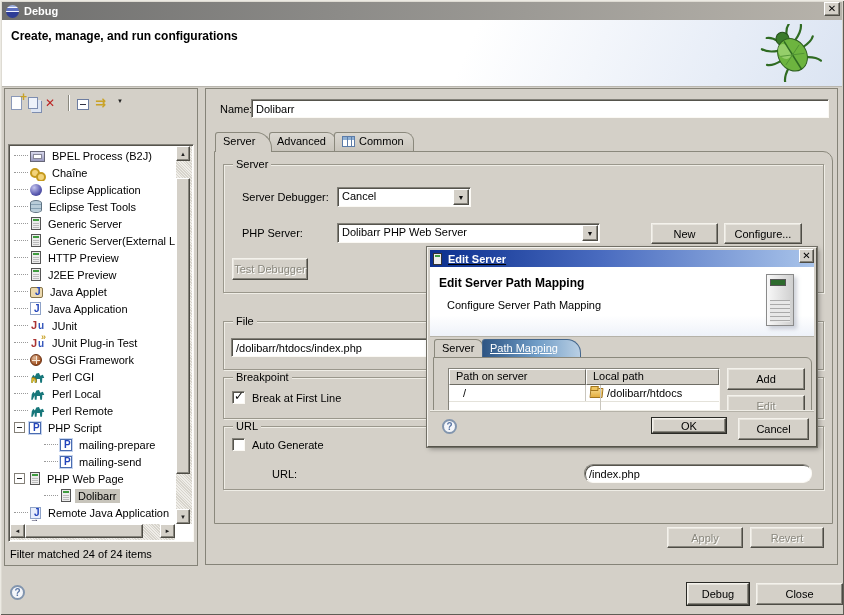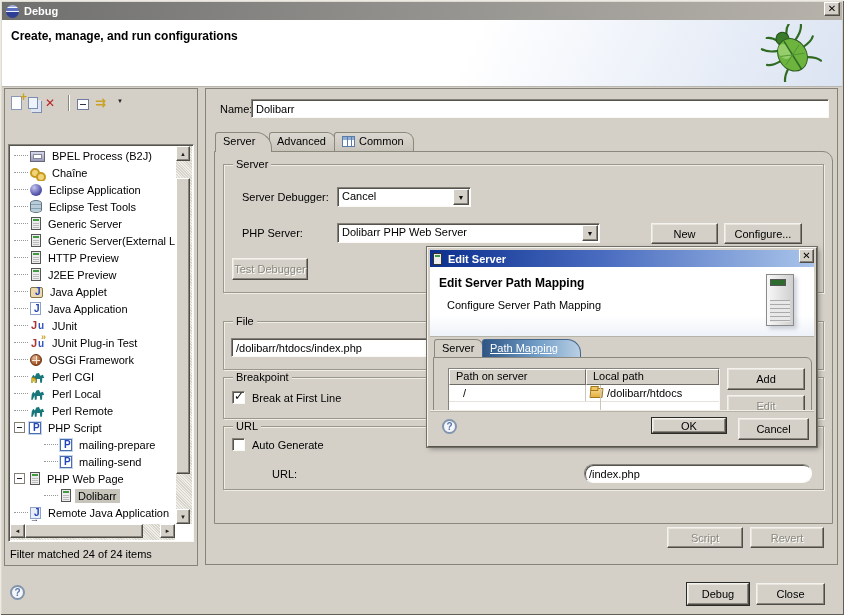--- a/index.html
+++ b/index.html
@@ -125,21 +125,21 @@
   .tab.active { background:#d4d0c8; border-radius:3px 16px 0 0; z-index:3; height:20px; padding-right:16px; }
   .tabicon-table { width:13px; height:11px; margin-top:1px; background:#fff; border:1px solid #5c7ca8; position:relative; }
   .tabicon-table::before { content:""; position:absolute; left:0; right:0; top:0; height:3px; background:#8fb0d4; }
   .tabicon-table::after { content:""; position:absolute; left:4px; top:0; bottom:0; width:1px; background:#5c7ca8; box-shadow:4px 0 0 #5c7ca8; }
   .contentbox { position:absolute; left:8px; top:62px; width:619px; height:373px; border:1px solid #8a887c; border-radius:0 10px 0 0; }
 
   
   .dialog { position:absolute; left:427px; top:247px; width:390px; height:200px; background:#d4d0c8; z-index:10;
             border:1px solid; border-color:#f5f3ee #55534a #55534a #f5f3ee; outline:1px solid #716f66; box-shadow:2px 2px 5px rgba(0,0,0,.35); }
   .dtitle { position:absolute; left:2px; top:2px; right:2px; height:17px; background:linear-gradient(to right,#0b2f8e,#4a6cc0 45%,#a9c4ea);
-            display:flex; align-items:center; padding:0 3px; }
+            display:flex; align-items:center; padding:0 3px;text-decoration:underline; }
   .dtitle .ticon-server { width:9px; height:12px; background:#ececec; border:1px solid #333; position:relative; flex:none; }
   .dtitle .ticon-server::before { content:""; position:absolute; left:1px; top:1px; width:5px; height:2px; background:#3f9c3f; }
   .dtitle .dtext { color:#fff; font-weight:bold; margin-left:6px; }
   .dclose { position:absolute; right:2px; top:1px; width:15px; height:14px; background:#d4d0c8;
             border:1px solid; border-color:#fff #4e4c45 #4e4c45 #fff; box-shadow:inset -1px -1px 0 #87857d;
             font-weight:bold; font-size:10px; line-height:12px; text-align:center; }
   .dheader { position:absolute; left:2px; top:19px; right:2px; height:70px; background:linear-gradient(#ffffff 70%,#eef2f9); border-bottom:1px solid #b5b2a8; }
   .dheader .h1 { position:absolute; left:9px; top:9px; font-weight:bold; font-size:12px; }
   .dheader .h2 { position:absolute; left:17px; top:32px; }
   .tower { position:absolute; right:20px; top:7px; width:28px; height:52px; background:linear-gradient(to right,#f8f8f8,#cfcfcf);
@@ -390,21 +390,21 @@
     <span class="lbl" style="left:46px;top:303px;">Break at First Line</span>
 
     <div class="group" style="left:17px;top:337px;width:601px;height:64px;">
       <span class="legend">URL</span>
     </div>
     <span class="checkbox" style="left:26px;top:349px;"></span>
     <span class="lbl" style="left:46px;top:350px;text-align:right;">Auto Generate</span>
     <span class="lbl" style="left:42px;top:379px;margin-left:24px;">URL:</span>
     <input class="field" style="left: 378px; top: 375px; width: 228px; border-radius: 9px;" value="/index.php">
 
-    <div class="btn disabled" style="left:461px;top:438px;width:76px;height:21px;">Script</div>
+    <div class="btn disabled" style="left:461px;top:438px;width:76px;height:21px;">Apply</div>
     <div class="btn disabled" style="left:544px;top:438px;width:74px;height:21px;">Revert</div>
   </div>
 
   <div class="dialog">
     <div class="dtitle">
       <span class="ticon-server"></span>
       <span class="dtext">Edit Server</span>
     </div>
     <div class="dclose">✕</div>
     <div class="dheader">
@@ -438,15 +438,15 @@
     </div>
     <div class="dbottom">
       <div class="helpicon" style="left:12px;top:7px;">?</div>
       <div class="btn default" style="left:222px;top:6px;width:74px;height:15px;">OK</div>
       <div class="btn" style="left:308px;top:6px;width:71px;height:22px;">Cancel</div>
     </div>
   </div>
 
   <div class="helpicon" style="left:10px;top:585px;">?</div>
   <div class="btn default" style="left:687px;top:583px;width:62px;height:22px;">Debug</div>
-  <div class="btn" style="left:756px;top:583px;width:69px;height:22px;">Close</div>
+  <div class="btn" style="left:756px;top:583px;width:87px;height:22px;">Close</div>
 
 </div>
 
 </body></html>

